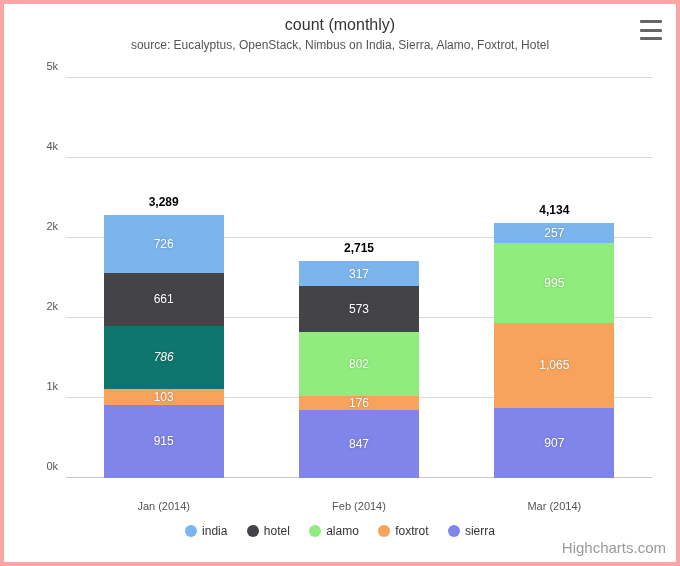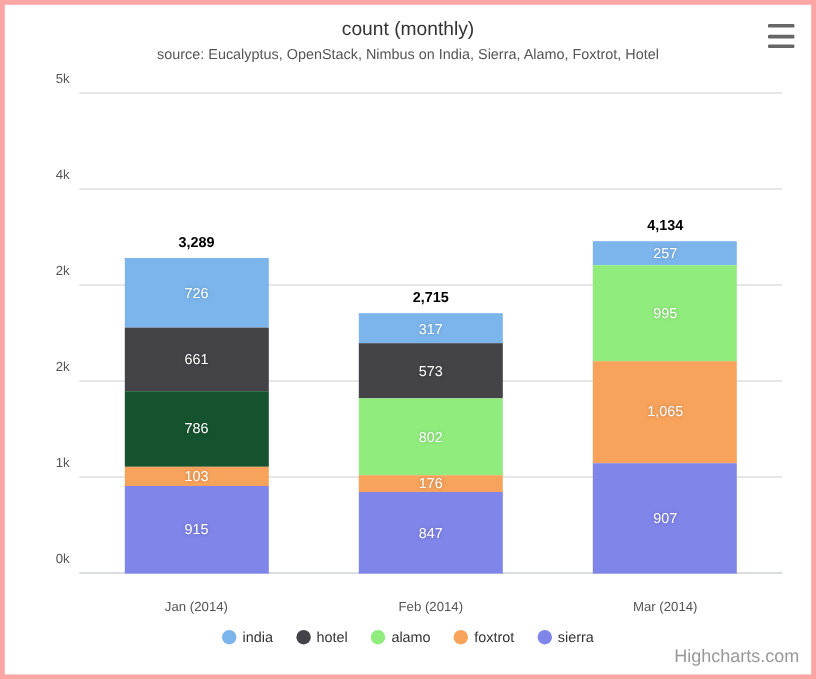--- a/index.html
+++ b/index.html
@@ -62,21 +62,21 @@
     <div class="xlab" style="left:83.33%">Mar (2014)</div>
 
     <div class="bars" id="bars">
         <div class="bar-group" style="left: calc(16.67% - 60px);">
           <div class="seg" style="background: rgb(124, 181, 236); height: 58.08px;">
             <span>726</span>
           </div>
           <div class="seg" style="background: rgb(67, 67, 72); height: 52.88px;">
             <span>661</span>
           </div>
-          <div class="seg" style="background: #14532d; height: 62.88px;">
+          <div class="seg" style="background: #0f766e; height: 62.88px; font-style: italic;">
             <span>786</span>
           </div>
           <div class="seg" style="background: rgb(247, 163, 92); height: 16.08px;">
             <span>103</span>
           </div>
           <div class="seg" style="background: rgb(128, 133, 233); height: 73.2px;">
             <span>915</span>
           </div>
           <div class="total">3,289</div>
         </div>
@@ -101,21 +101,21 @@
         <div class="bar-group" style="left: calc(83.33% - 60px);">
           <div class="seg" style="background: rgb(124, 181, 236); height: 20.56px;">
             <span>257</span>
           </div>
           <div class="seg" style="background: rgb(144, 237, 125); height: 79.6px;">
             <span>995</span>
           </div>
           <div class="seg" style="background: rgb(247, 163, 92); height: 85.2px;">
             <span>1,065</span>
           </div>
-          <div class="seg" style="background: rgb(128, 133, 233); height: 92px;">
+          <div class="seg" style="background: rgb(128, 133, 233); height: 70px;">
             <span>907</span>
           </div>
           <div class="total">4,134</div>
         </div>
       </div>
   </div>
 
   <div class="legend">
     <span class="legend-item">
         <span class="legend-swatch c-india"></span>

